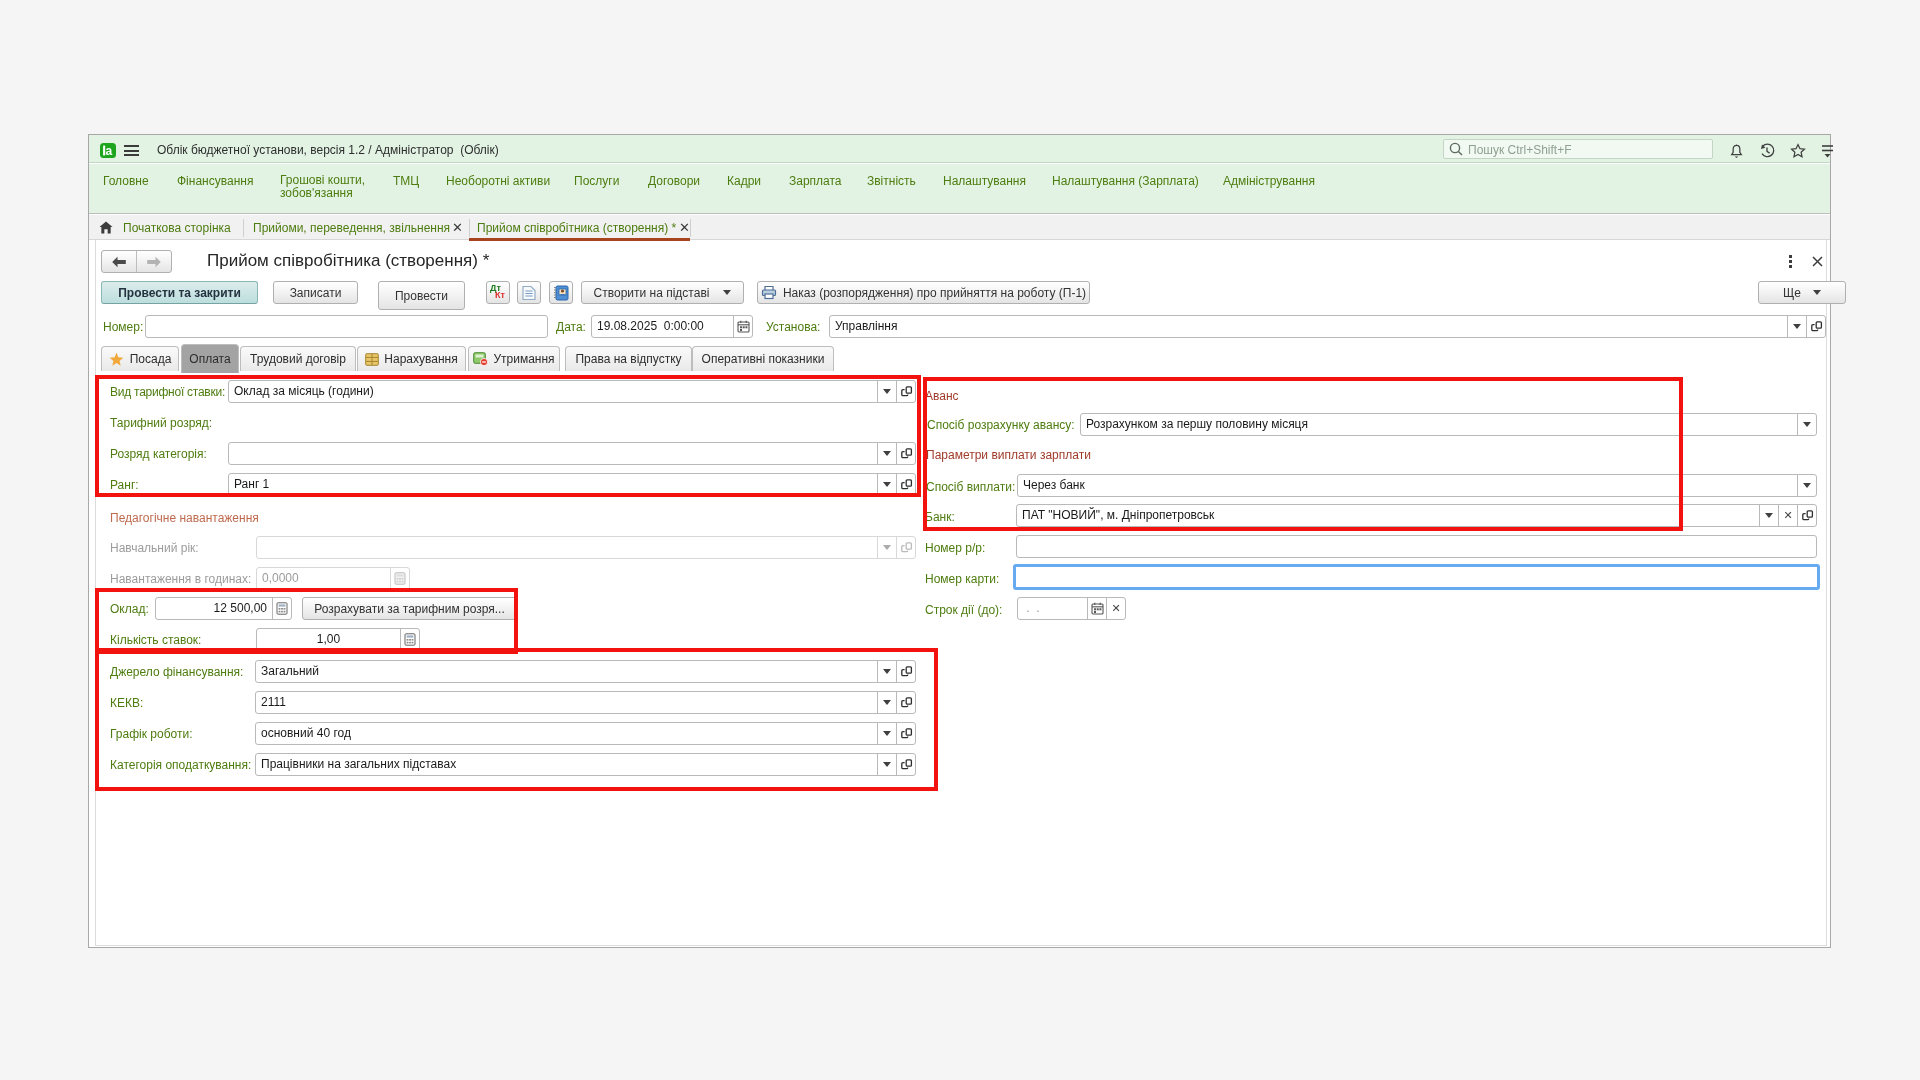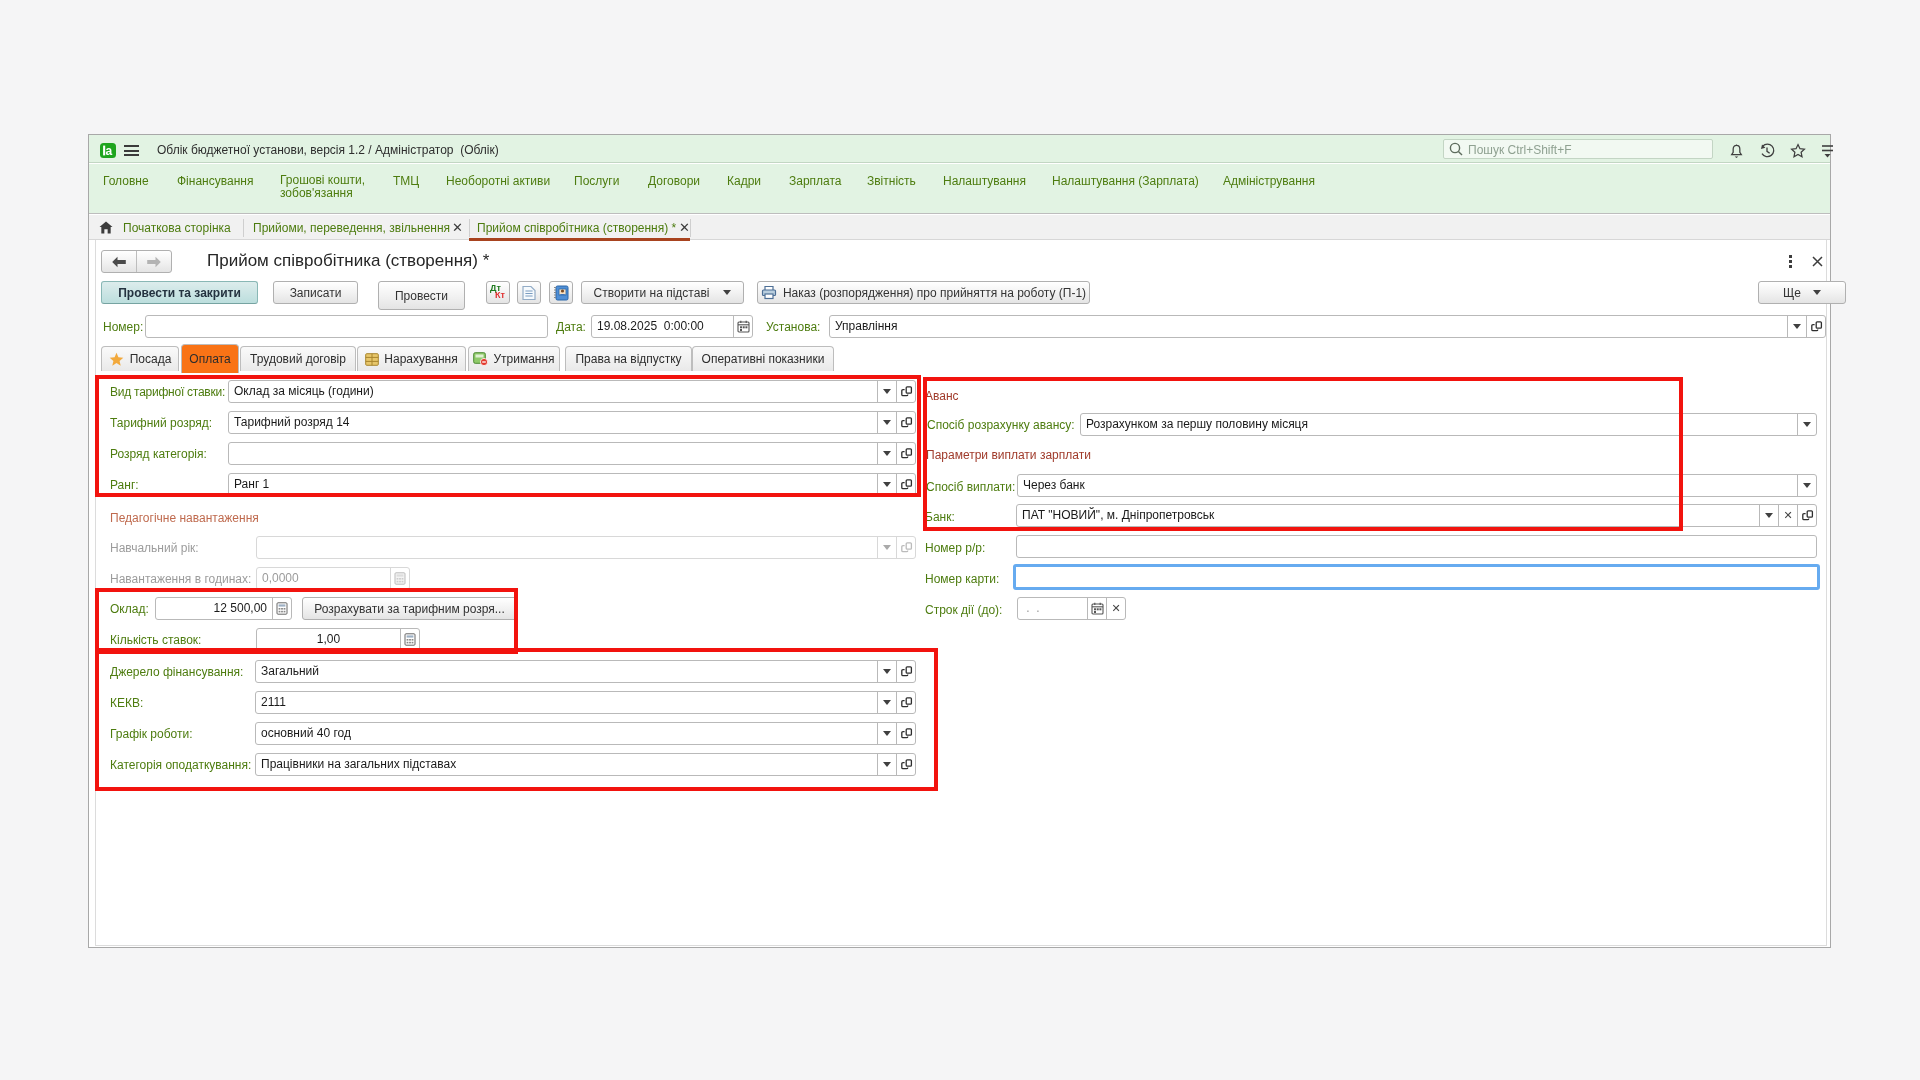--- a/index.html
+++ b/index.html
@@ -189,21 +189,21 @@
         <svg width="13" height="13" viewBox="0 0 13 13">
           <rect x="6.2" y="1.8" width="5.2" height="6.4" rx="1" fill="none" stroke="#2e2e2e" stroke-width="1.3"></rect>
           <path d="M4.6 4.6 L3 4.6 Q1.8 4.6 1.8 5.8 L1.8 9.4 Q1.8 10.6 3 10.6 L6.6 10.6 Q7.8 10.6 7.8 9.4" fill="none" stroke="#2e2e2e" stroke-width="1.3"></path>
         </svg>
       </div>
     </div>
 
   <div class="itab" style="left:101px;width:78px"><svg width="15" height="15" viewBox="0 0 15 15" style="margin-right:6px">
         <path d="M7.5 0.8 L9.4 5.3 L14.3 5.7 L10.6 8.9 L11.7 13.7 L7.5 11.1 L3.3 13.7 L4.4 8.9 L0.7 5.7 L5.6 5.3 Z" fill="#f2a93c"></path>
       </svg>Посада</div>
-  <div class="ab" style="left:181px;top:344px;width:58px;height:29px;background:#f97316;border:1px solid #bdbdbd;border-bottom:none;border-radius:4px 4px 0 0;display:flex;align-items:center;justify-content:center;font-size:12px;color:#2d2d2d">Оплата</div>
+  <div class="ab" style="left:181px;top:344px;width:58px;height:29px;background:#a3a3a3;border:1px solid #bdbdbd;border-bottom:none;border-radius:4px 4px 0 0;display:flex;align-items:center;justify-content:center;font-size:12px;color:#2d2d2d">Оплата</div>
   <div class="itab" style="left:240px;width:116px">Трудовий договір</div>
   <div class="itab" style="left:357px;width:109px"><svg width="14" height="13" viewBox="0 0 14 13" style="margin-right:5px">
         <rect x="0.7" y="0.7" width="12.6" height="11.6" rx="1" fill="#e7c66a" stroke="#a8852d"></rect>
         <line x1="0.7" y1="4.4" x2="13.3" y2="4.4" stroke="#a8852d"></line>
         <line x1="0.7" y1="8.4" x2="13.3" y2="8.4" stroke="#a8852d"></line>
         <line x1="7" y1="0.7" x2="7" y2="12.3" stroke="#a8852d"></line>
       </svg>Нарахування</div>
   <div class="itab" style="left:468px;width:92px"><svg width="15" height="14" viewBox="0 0 15 14" style="margin-right:5px">
         <rect x="0.7" y="0.7" width="11.6" height="10.6" rx="1.5" fill="#8fca6a" stroke="#4c8a33"></rect>
         <rect x="2.5" y="2.5" width="8" height="3" fill="#dff0d2"></rect>
@@ -225,32 +225,20 @@
         <span class="tri"></span>
       </div>
       <div class="s">
         <svg width="13" height="13" viewBox="0 0 13 13">
           <rect x="6.2" y="1.8" width="5.2" height="6.4" rx="1" fill="none" stroke="#2e2e2e" stroke-width="1.3"></rect>
           <path d="M4.6 4.6 L3 4.6 Q1.8 4.6 1.8 5.8 L1.8 9.4 Q1.8 10.6 3 10.6 L6.6 10.6 Q7.8 10.6 7.8 9.4" fill="none" stroke="#2e2e2e" stroke-width="1.3"></path>
         </svg>
       </div>
     </div>
   <div class="lbl" style="left:110px;top:416px">Тарифний розряд:</div>
-  <div class="fld" style="left:228px;top:411px;width:688px">
-      <div class="v">Тарифний розряд 14</div>
-      <div class="s">
-        <span class="tri"></span>
-      </div>
-      <div class="s">
-        <svg width="13" height="13" viewBox="0 0 13 13">
-          <rect x="6.2" y="1.8" width="5.2" height="6.4" rx="1" fill="none" stroke="#2e2e2e" stroke-width="1.3"></rect>
-          <path d="M4.6 4.6 L3 4.6 Q1.8 4.6 1.8 5.8 L1.8 9.4 Q1.8 10.6 3 10.6 L6.6 10.6 Q7.8 10.6 7.8 9.4" fill="none" stroke="#2e2e2e" stroke-width="1.3"></path>
-        </svg>
-      </div>
-    </div>
   <div class="lbl" style="left:110px;top:447px">Розряд категорія:</div>
   <div class="fld" style="left:228px;top:442px;width:688px">
       <div class="v"></div>
       <div class="s">
         <span class="tri"></span>
       </div>
       <div class="s">
         <svg width="13" height="13" viewBox="0 0 13 13">
           <rect x="6.2" y="1.8" width="5.2" height="6.4" rx="1" fill="none" stroke="#2e2e2e" stroke-width="1.3"></rect>
           <path d="M4.6 4.6 L3 4.6 Q1.8 4.6 1.8 5.8 L1.8 9.4 Q1.8 10.6 3 10.6 L6.6 10.6 Q7.8 10.6 7.8 9.4" fill="none" stroke="#2e2e2e" stroke-width="1.3"></path>

